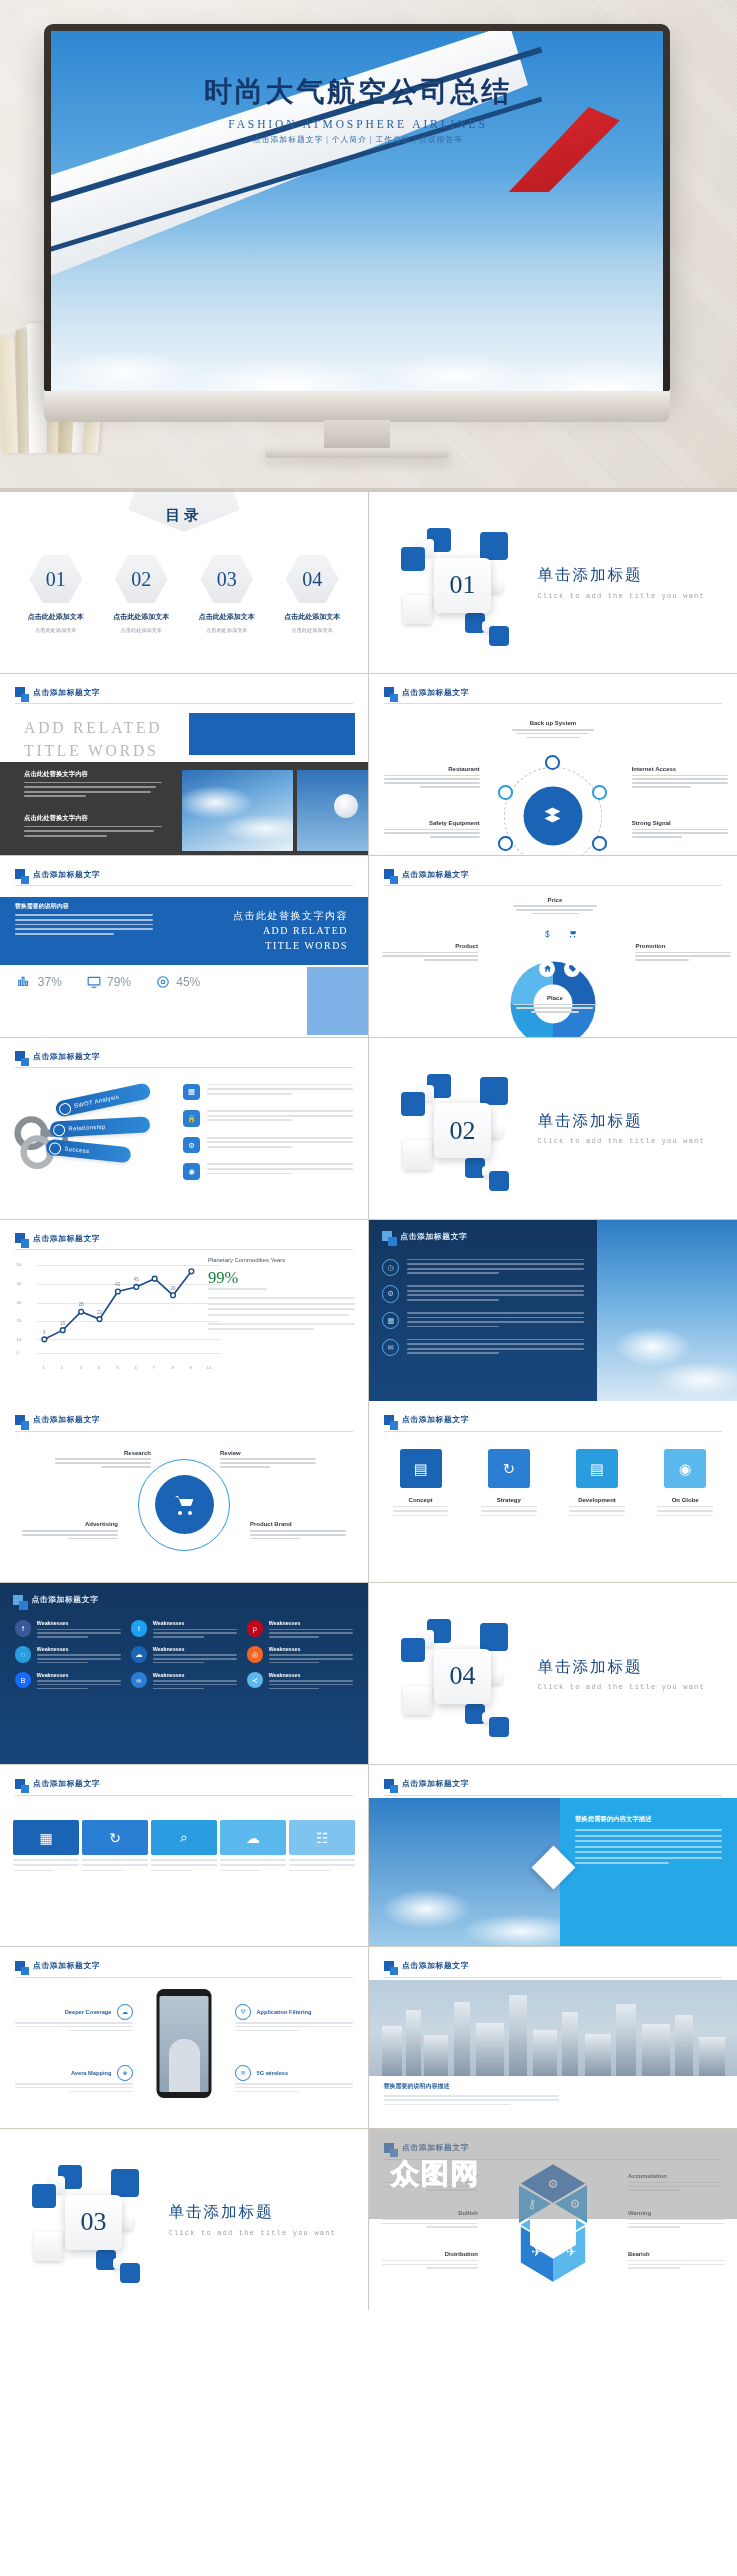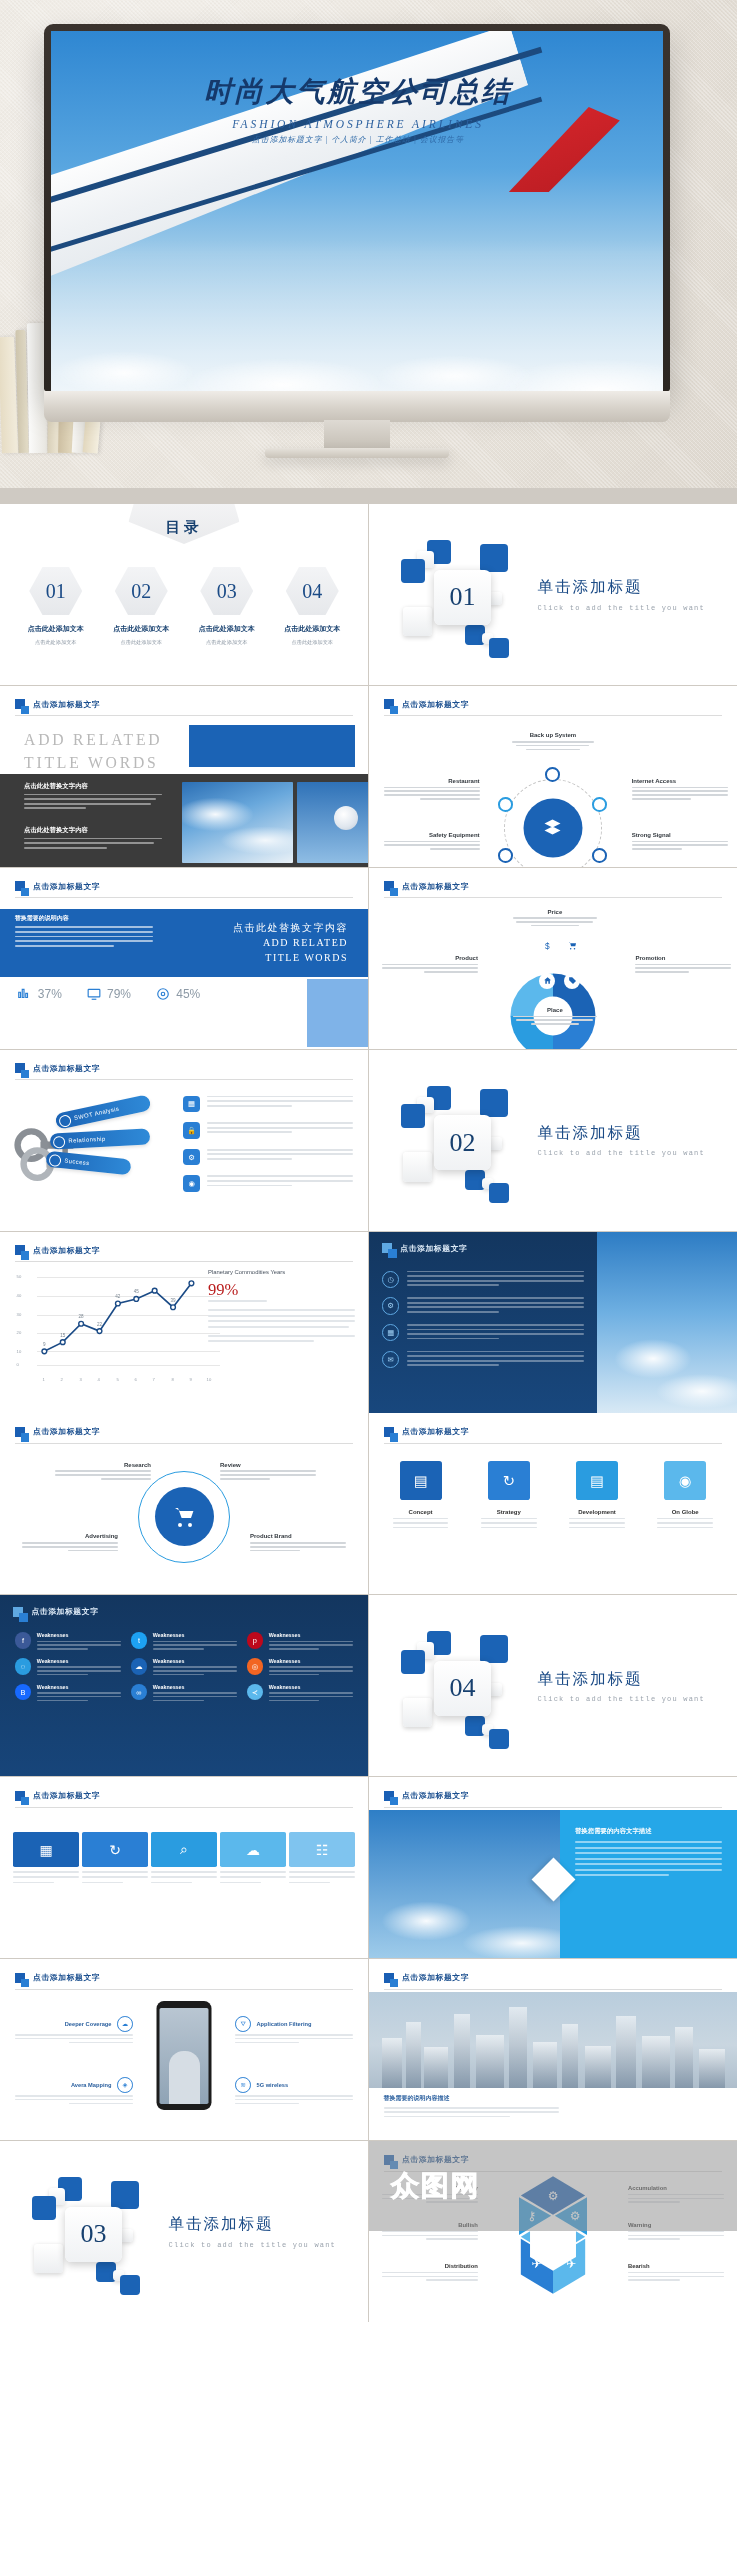--- a/index.html
+++ b/index.html
@@ -70,21 +70,21 @@
     position:absolute; left:-4%; top:62%; width:88%; height:4.6px;
     background:#1c4a7e; transform: rotate(-17deg); transform-origin:left center;
   }
   .winglet{
     position:absolute; right:7%; top:21%; width:111px; height:85px;
     background: linear-gradient(160deg,#d8262c 0%, #b81c22 100%);
     clip-path: polygon(0 100%, 72% 0, 100% 16%, 36% 100%);
     filter: drop-shadow(0 3.7px 7.4px rgba(0,0,0,.2));
   }
   .hero-title {
-    position:absolute; left:2px; right:0; top:42px; text-align:center; z-index:5;font-style:italic;
+    position:absolute; left:2px; right:0; top:42px; text-align:center; z-index:5;
   }
   .hero-title .cn {
     font-family:"Liberation Serif", serif; font-size:28px; font-weight:700;
     color:#15396b; letter-spacing:2.8px;
   }
   .hero-title .en {
     font-family:"Liberation Serif", serif; font-size:11.5px; color:#2a5f9e;
     letter-spacing:2.9px; margin-top:6.4px;
   }
   .hero-title .sub {
@@ -100,21 +100,21 @@
     position:absolute; left:324px; top:420px; width:66px; height:31px;
     background: linear-gradient(180deg,#dedad3,#c3bdb3);
   }
   .mon-foot{
     position:absolute; left:265px; top:448px; width:184px; height:10px;
     background: linear-gradient(180deg,#e6e2db,#c9c3b9); border-radius:3.7px;
     box-shadow: 0 5.5px 13px rgba(0,0,0,.14);
   }
 
   
-  .grid { width:737px; display:flex; flex-wrap:wrap; background:#cfcac3; gap:0.9px 0.9px; padding-top:16px;}
+  .grid { width:737px; display:flex; flex-wrap:wrap; background:#cfcac3; gap:0.9px 0.9px; padding-top:4px;}
   .slide {
     width:368px; height:181px; background:#fff; position:relative; overflow:hidden;
   }
 
   
   .shead { position:absolute; left:14.7px; top:13px; display:flex; align-items:center; gap:2px; }
   .shead .sq-a { width:10px; height:10px; background:#1a5fb4; position:relative; }
   .shead .sq-a::after{ content:""; position:absolute; left:6.4px; top:6.4px; width:8.3px; height:8.3px; background:#2a7fd4;}
   .shead .htxt { font-family:"Liberation Serif", serif; font-size:7.8px; font-weight:700; color:#1b4f8f; letter-spacing:0.6px; margin-left:6.4px;}
   .shr { position:absolute; left:14.7px; right:14.7px; top:29.5px; height:0.9px; background:#dcdcdc; }
@@ -221,21 +221,21 @@
          align-items:center; justify-content:center; color:#fff; font-size:7.4px;}
   .btxt i{ display:block; height:1.8px; background:#dfe3e7; margin-bottom:2.8px; border-radius:0.9px;}
 
   
   .chart{ position:absolute; left:16.6px; top:42px; width:203px; height:100px;}
   .chart .gl{ position:absolute; left:20px; right:0; height:0.9px; background:#e7e7e7;}
   .chart .yl{ position:absolute; left:0; font-family:"Liberation Sans",sans-serif; font-size:4.2px; color:#9aa3ad;}
   .chart .xl{ position:absolute; bottom:-8.3px; font-family:"Liberation Sans",sans-serif; font-size:4.2px; color:#9aa3ad;}
   .chart svg{ position:absolute; left:20px; top:0; }
   .chart-copy{ position:absolute; right:13px; top:37px; width:147px;}
-  .chart-copy .big{ font-family:"Liberation Serif",serif; font-size:16.6px; color:#b91c1c;}
+  .chart-copy .big{ font-family:"Liberation Serif",serif; font-size:16.6px; color:#15803d;}
   .chart-copy .cap{ font-family:"Liberation Sans",sans-serif; font-size:5.9px; color:#4a5460; margin-bottom:5.5px;}
   .chart-copy i{ display:block; height:1.8px; background:#e2e6ea; margin-bottom:3.7px; border-radius:0.9px;}
 
   
   .navy{ position:absolute; left:0; top:0; width:62%; height:100%;
          background:linear-gradient(180deg,#13365f,#18477d);}
   .navy-row{ display:flex; gap:7.4px; margin-bottom:8.3px; align-items:flex-start;}
   .navy-ic{ width:17.5px; height:17.5px; border-radius:50%; border:1.3px solid #5fa8e2; display:flex;
             align-items:center; justify-content:center; color:#9fd0f5; font-size:7.4px; flex:0 0 17.5px;}
   .navy-tx i{ display:block; height:1.8px; background:rgba(255,255,255,.35); margin-bottom:2.8px; border-radius:0.9px;}

